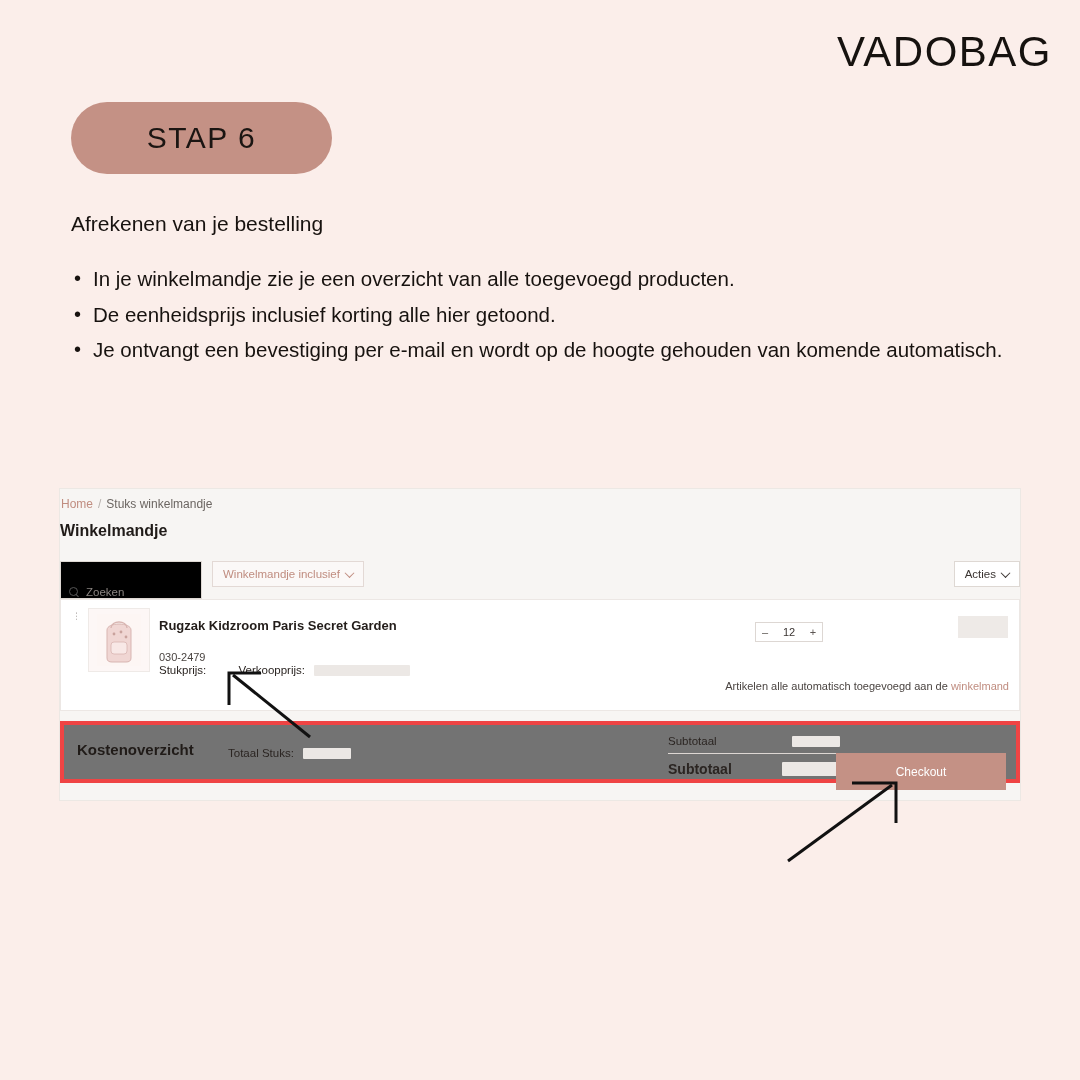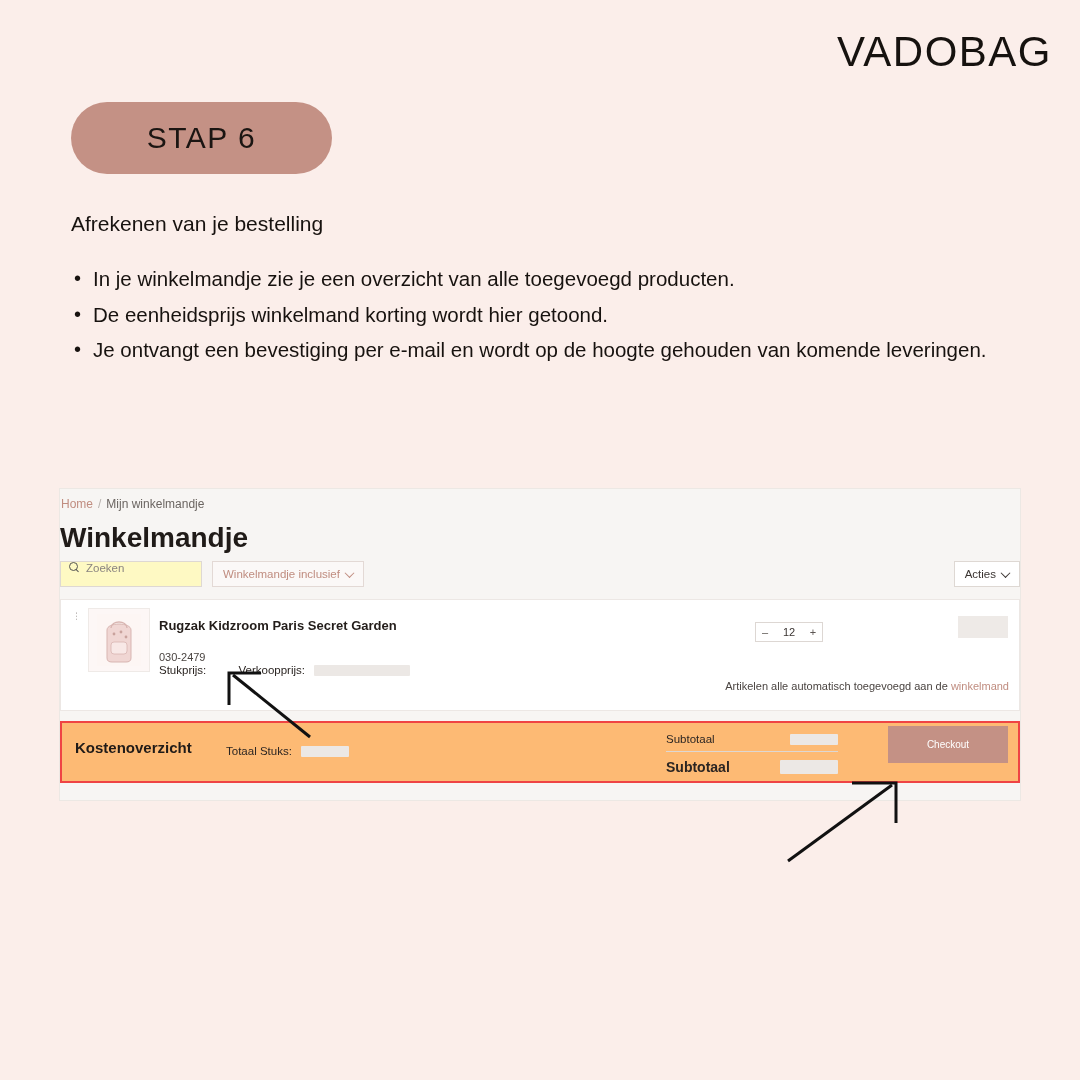--- a/index.html
+++ b/index.html
@@ -95,42 +95,42 @@
     color: #6b6561;
     padding-left: 0;
   }
   .breadcrumb .crumb-link { color: #c08d80; }
   .breadcrumb .sep { color: #b8b2ae; margin: 0 5px; }
 
   .page-title {
     position: absolute;
     left: 0;
     top: 33px;
-    font-size: 28px;
+    font-size: 16px;
     font-weight: bold;
     color: #201b18;
   }
 
   .toolbar {
     position: absolute;
     left: 0;
     top: 72px;
     right: 0;
     height: 28px;
   }
   .search-box {
     position: absolute;
     left: 0;
     top: 0;
     width: 142px;
-    height: 26px;
+    height: 38px;
     border: 1px solid #ded8d3;
-    background: #fef9c3;
-    display: flex;
-    align-items: flex-start;
+    background: #000000;
+    display: flex;
+    align-items: flex-end;
     box-sizing: border-box;
   }
   .search-box .mag {
     margin: 0 6px 0 8px;
     width: 11px;
     height: 11px;
     position: relative;
     flex: none;
   }
   .search-box .mag::before {
@@ -291,22 +291,22 @@
   }
   .auto-note a { color: #c08d80; text-decoration: none; }
 
   
   .totals {
     position: absolute;
     left: 0;
     top: 232px;
     right: 0;
     height: 62px;
-    background: #fdba74;
-    border: 2px solid #ef4444;
+    background: #737373;
+    border: 4px solid #ef4444;
     box-sizing: border-box;
   }
   .totals-title {
     position: absolute;
     left: 13px;
     top: 16px;
     font-size: 15px;
     font-weight: bold;
     color: #201b18;
   }
@@ -334,26 +334,26 @@
   }
   .sub-row.bold {
     font-size: 14px;
     font-weight: bold;
     border-bottom: none;
     padding-top: 7px;
   }
   .checkout {
     position: absolute;
     right: 10px;
-    top: 3px;
-    width: 120px;
+    top: 28px;
+    width: 170px;
     height: 37px;
     background: #c49185;
     color: #fff;
-    font-size: 10px;
+    font-size: 12px;
     display: flex;
     align-items: center;
     justify-content: center;
     border: none;
     cursor: pointer;
   }
 
   
   .arrow {
     position: absolute;
@@ -366,30 +366,30 @@
 <div class="brand">VADOBAG</div>
 
 <div class="step-pill">
   <span>STAP 6</span>
 </div>
 
 <div class="intro">Afrekenen van je bestelling</div>
 
 <ul class="bullets">
   <li>In je winkelmandje zie je een overzicht van alle toegevoegd producten.</li>
-  <li>De eenheidsprijs winkelmand korting wordt hier getoond.</li>
-  <li>Je ontvangt een bevestiging per e-mail en wordt op de hoogte gehouden van komende leveringen.</li>
+  <li>De eenheidsprijs inclusief korting alle hier getoond.</li>
+  <li>Je ontvangt een bevestiging per e-mail en wordt op de hoogte gehouden van komende automatisch.</li>
 </ul>
 
 <div class="panel">
 
   <div style="position:absolute; left:0; top:0; right:0; bottom:0; padding:0 13px; box-sizing:border-box;">
 
     <div class="breadcrumb">
-      <span class="crumb-link">Home</span><span class="sep">/</span><span>Mijn winkelmandje</span>
+      <span class="crumb-link">Home</span><span class="sep">/</span><span>Stuks winkelmandje</span>
     </div>
 
     <div class="page-title">Winkelmandje</div>
 
     <div class="toolbar">
       <div class="search-box">
         <span class="mag"></span>
         <span class="ph">Zoeken</span>
       </div>
       <div class="sort-btn">

